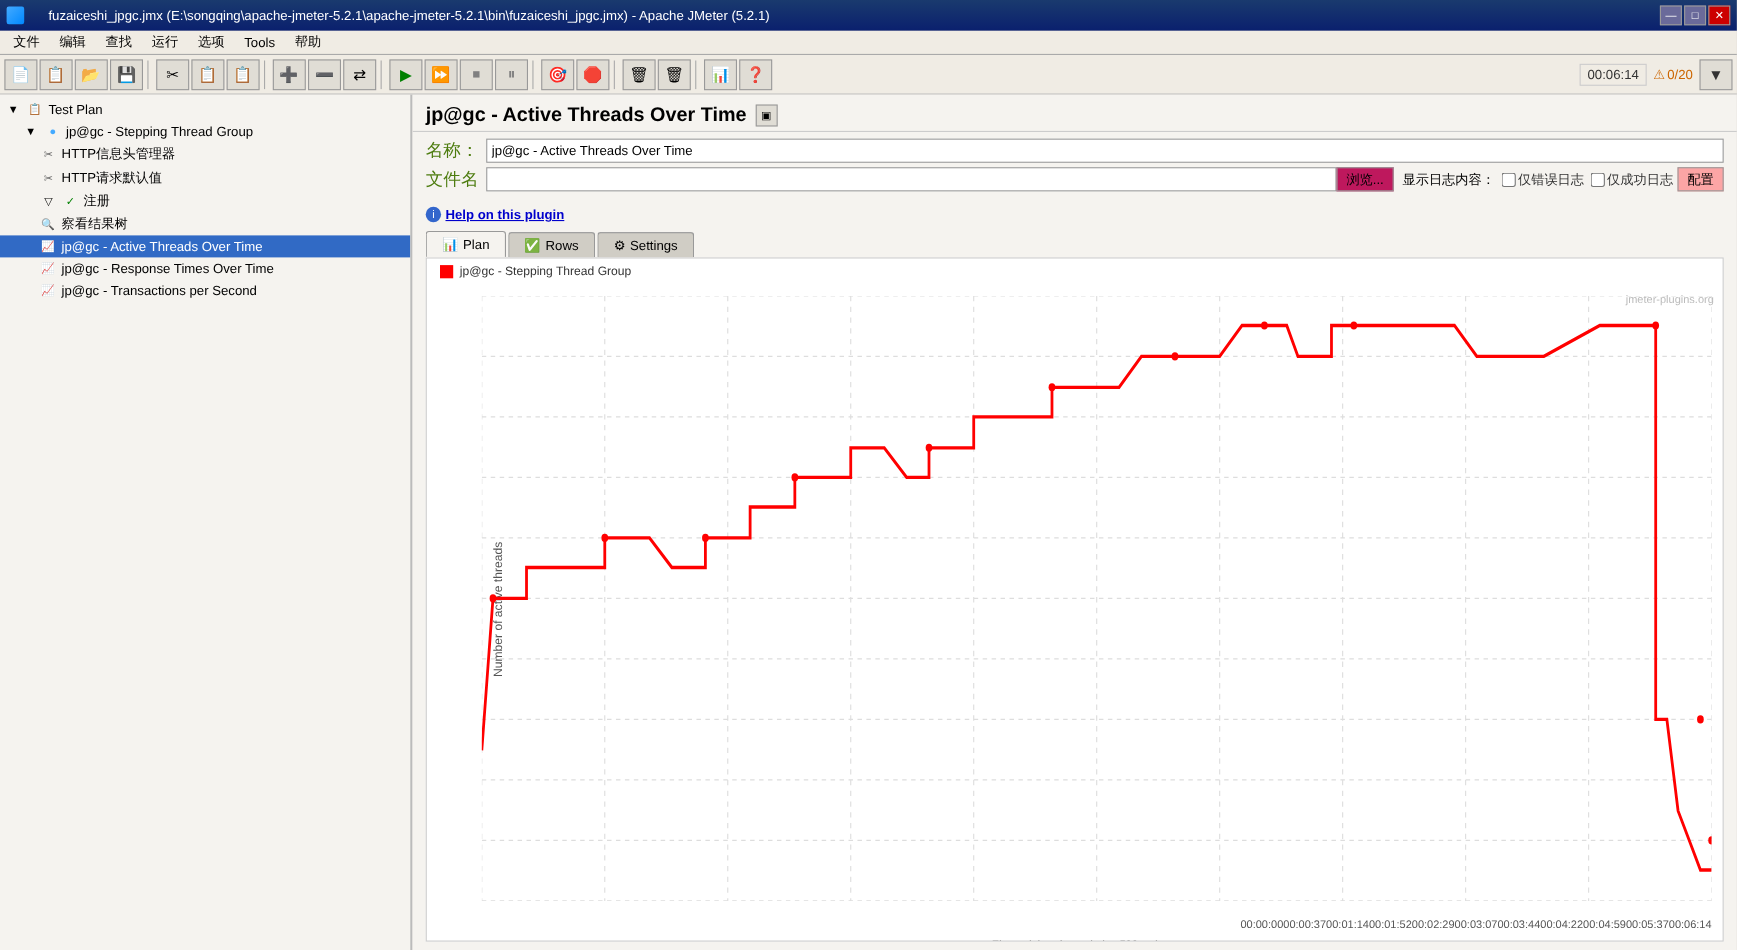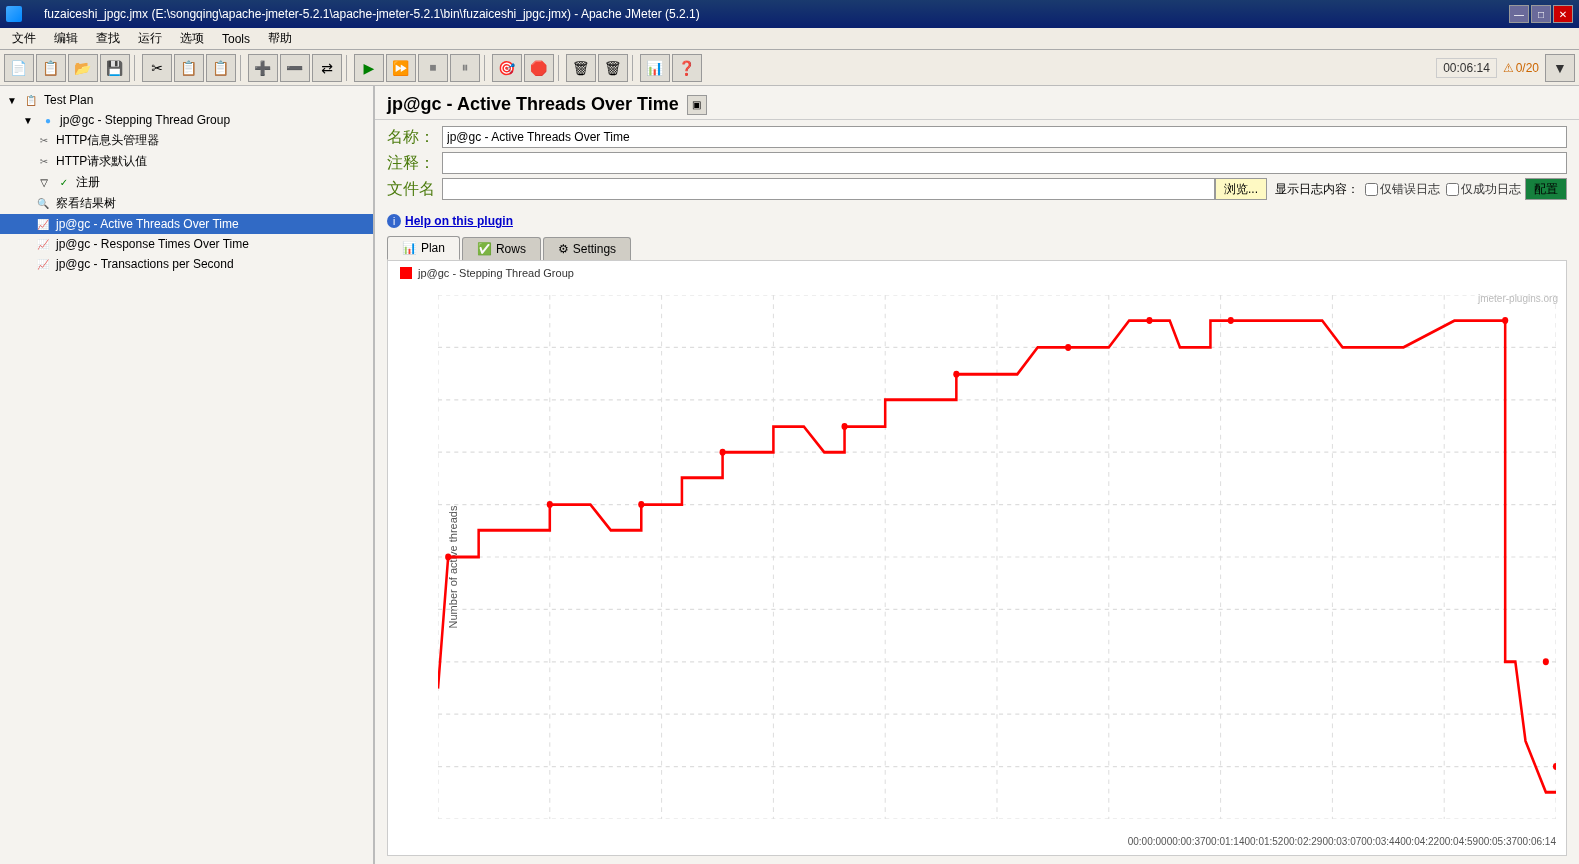--- a/index.html
+++ b/index.html
@@ -82,24 +82,24 @@
     .form-area { padding: 6px 12px; }
     .form-row { display: flex; align-items: center; margin-bottom: 4px; }
     .form-label { width: 55px; color: #4d7c0f; font-size: 16px; flex-shrink: 0; }
     .form-input {
       flex: 1; height: 22px; border: 1px solid #999; background: white;
       padding: 2px 4px; font-size: 12px;
     }
     .form-section { font-size: 12px; color: #333; margin-bottom: 4px; padding: 4px 0; }
     .file-row { display: flex; align-items: center; gap: 0; }
     .file-input { flex: 1; height: 22px; border: 1px solid #999; background: white; padding: 2px 4px; font-size: 12px; }
-    .browse-btn { height: 22px; padding: 0 8px; background: #fef9c3; border: 1px solid #999; cursor: pointer; font-size: 12px; }
+    .browse-btn { height: 22px; padding: 0 8px; background: #be185d; border: 1px solid #999; cursor: pointer; font-size: 12px; }
     .log-controls { display: flex; align-items: center; gap: 6px; margin-left: 8px; }
     .log-controls label { font-size: 12px; color: #333; display: flex; align-items: center; gap: 2px; }
-    .config-btn { height: 22px; padding: 0 8px; background: #15803d; border: 1px solid #999; cursor: pointer; font-size: 12px; margin-left: 4px; }
+    .config-btn { height: 22px; padding: 0 8px; background: #fca5a5; border: 1px solid #999; cursor: pointer; font-size: 12px; margin-left: 4px; }
 
     
     .help-row { display: flex; align-items: center; gap: 4px; padding: 4px 12px; }
     .help-icon { width: 14px; height: 14px; background: #3366cc; border-radius: 50%; color: white; font-size: 10px; display: flex; align-items: center; justify-content: center; }
     .help-link { color: #0000cc; text-decoration: underline; cursor: pointer; font-size: 12px; font-weight: bold; }
 
     
     #tabs { display: flex; align-items: flex-end; padding: 4px 12px 0 12px; gap: 2px; }
     .tab {
       padding: 4px 14px; border: 1px solid #999; border-bottom: none;
@@ -244,24 +244,20 @@
 
     <div id="content-header">
       <span id="content-title">jp@gc - Active Threads Over Time</span>
       <div class="expand-btn">▣</div>
     </div>
 
     <div class="form-area">
       <div class="form-row">
         <span class="form-label">名称：</span>
         <input class="form-input" type="text" value="jp@gc - Active Threads Over Time" style="">
-      </div>
-      <div class="form-row">
-        <span class="form-label">注释：</span>
-        <input class="form-input" type="text" style="">
       </div>
       <div class="form-row file-row">
         <span class="form-label">文件名</span>
         <input class="file-input" type="text" style="">
         <button class="browse-btn">浏览...</button>
         <span class="log-controls">
           <span>显示日志内容：</span>
           <label>
             <input type="checkbox" style="">
             <span>仅错误日志</span>

